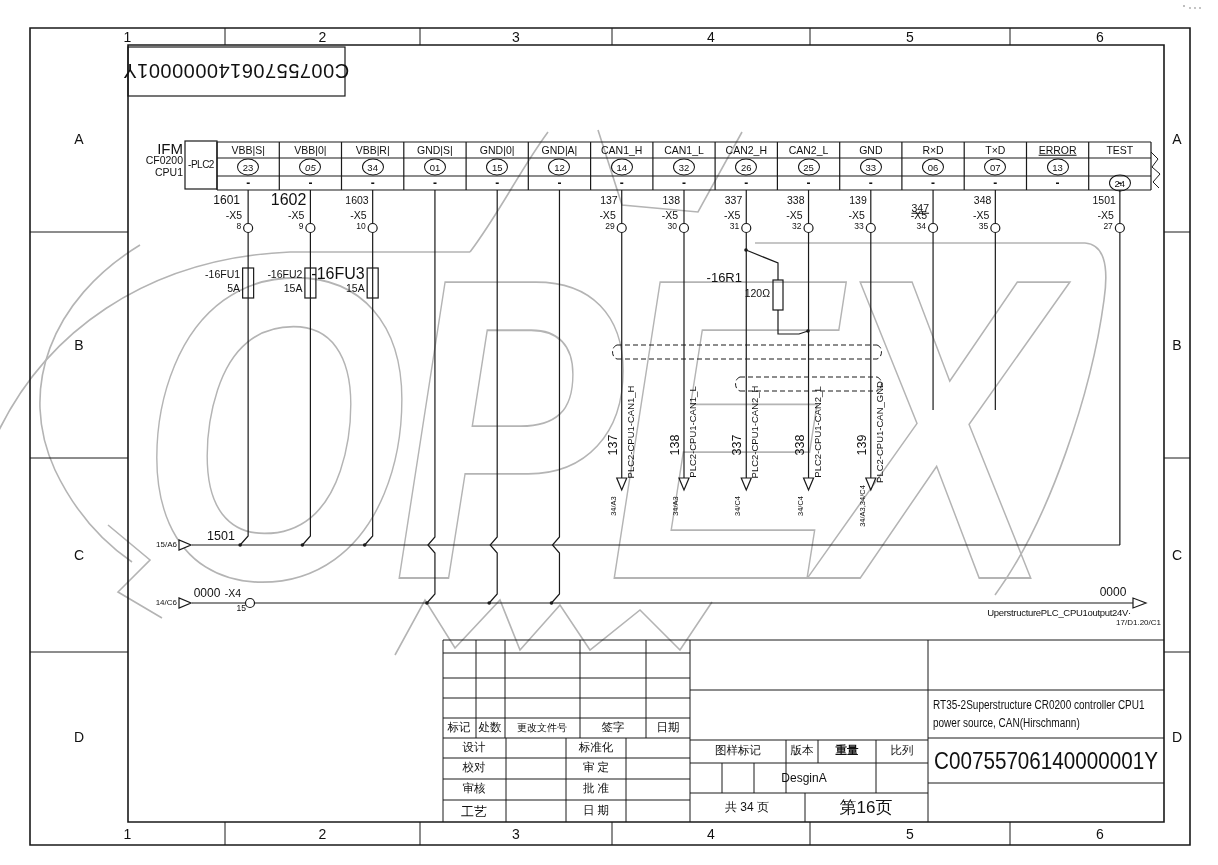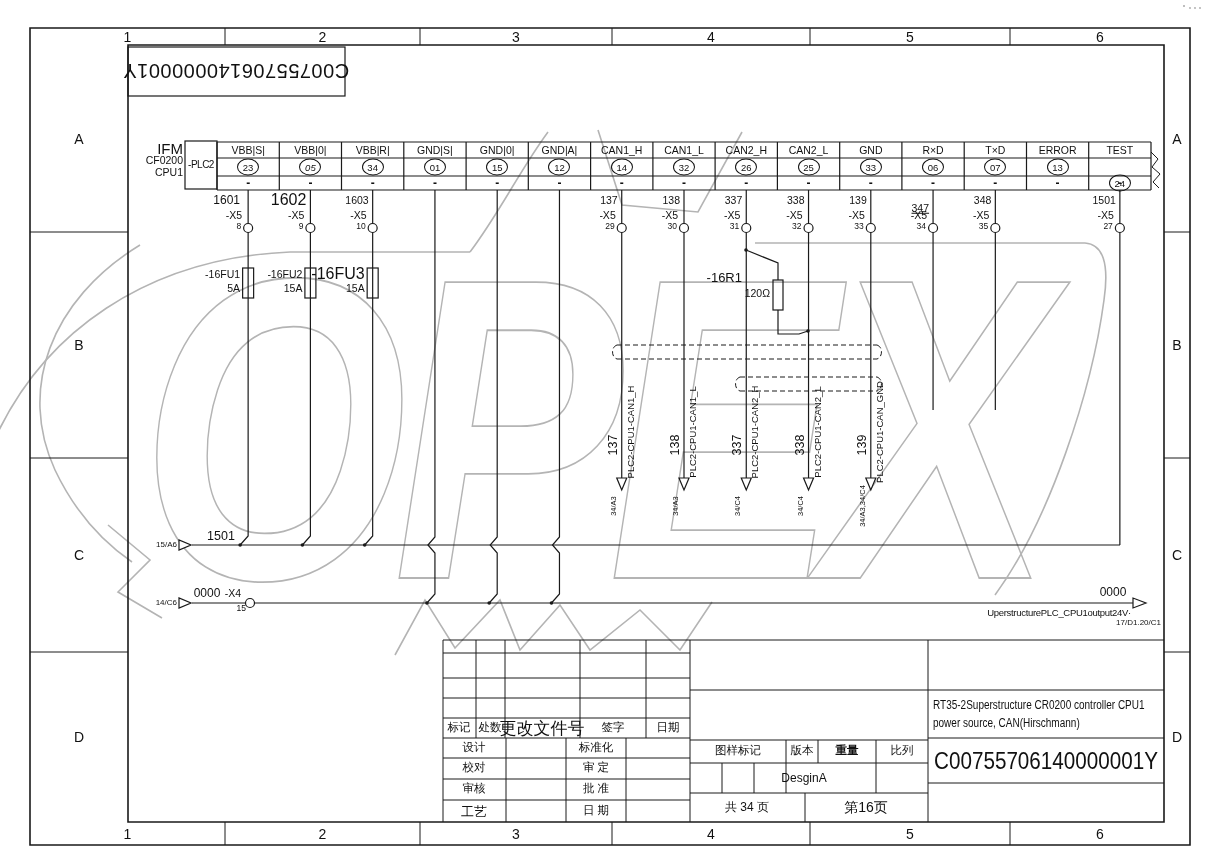--- a/index.html
+++ b/index.html
@@ -144,40 +144,40 @@
   <div id="labels">
 
     <div class="lab rot180" style="left:236px;top:71px;font-size:20px;letter-spacing:.5px">C00755706140000001Y</div>
 
     <div class="lab sxl" style="left:933px;top:705px;font-size:12.5px">RT35-2Superstructure CR0200 controller CPU1</div>
     <div class="lab sxl" style="left:933px;top:723px;font-size:12.5px">power source, CAN(Hirschmann)</div>
     <div class="lab sx" style="left:1046px;top:761px;font-size:24px">C00755706140000001Y</div>
 
     <div class="lab" style="left:459px;top:728px;font-size:11.5px">标记</div>
     <div class="lab" style="left:490px;top:728px;font-size:11.5px">处数</div>
-    <div class="lab" style="left:542px;top:728px;font-size:17px">更改文件号</div>
+    <div class="lab" style="left:542px;top:728px;font-size:10px">更改文件号</div>
     <div class="lab" style="left:613px;top:728px;font-size:11.5px">签字</div>
     <div class="lab" style="left:668px;top:728px;font-size:11.5px">日期</div>
 
     <div class="lab" style="left:474px;top:748px;font-size:11.5px">设计</div>
     <div class="lab" style="left:596px;top:748px;font-size:11.5px">标准化</div>
     <div class="lab" style="left:474px;top:768px;font-size:11.5px">校对</div>
     <div class="lab" style="left:596px;top:768px;font-size:11.5px">审 定</div>
     <div class="lab" style="left:474px;top:789px;font-size:11.5px">审核</div>
     <div class="lab" style="left:596px;top:789px;font-size:11.5px">批 准</div>
     <div class="lab" style="left:474px;top:811px;font-size:13px">工艺</div>
     <div class="lab" style="left:596px;top:811px;font-size:11.5px">日 期</div>
 
     <div class="lab" style="left:738px;top:751px;font-size:11.5px">图样标记</div>
     <div class="lab" style="left:802px;top:751px;font-size:11.5px">版本</div>
     <div class="lab b" style="left:847px;top:751px;font-size:11.5px">重量</div>
     <div class="lab" style="left:902px;top:751px;font-size:11.5px">比列</div>
     <div class="lab" style="left:804px;top:778px;font-size:12px">DesginA</div>
     <div class="lab" style="left:747px;top:807px;font-size:12px">共 34 页</div>
-    <div class="lab" style="left:866px;top:807px;font-size:14px">第16页</div>
+    <div class="lab" style="left:866px;top:807px;font-size:17px">第16页</div>
 
     <div class="lab r" style="left:177px;top:545px;font-size:8px">15/A6</div>
     <div class="lab" style="left:221px;top:536px;font-size:12.5px">1501</div>
     <div class="lab r" style="left:177px;top:603px;font-size:8px">14/C6</div>
     <div class="lab" style="left:207px;top:593px;font-size:12px">0000</div>
     <div class="lab" style="left:233px;top:593px;font-size:10.5px">-X4</div>
     <div class="lab r" style="left:246px;top:608px;font-size:8.5px">15</div>
     <div class="lab" style="left:1113px;top:592px;font-size:12px">0000</div>
     <div class="lab r" style="left:1131px;top:613px;font-size:9.5px;letter-spacing:-0.3px">UperstructurePLC_CPU1output24V·</div>
     <div class="lab r" style="left:1161px;top:623px;font-size:8px">17/D1.20/C1</div>
@@ -292,21 +292,21 @@
       <div class="lab b" style="left: 933.067px; top: 183px; font-size: 12px;">-</div>
       <div class="lab r" style="left: 929.067px; top: 208px; font-size: 10.5px; text-decoration: underline;">347</div>
       <div class="lab r" style="left: 927.067px; top: 215px; font-size: 10.5px;">-X5</div>
       <div class="lab r" style="left: 926.067px; top: 226px; font-size: 8.5px;">34</div>
       <div class="lab" style="left: 995.334px; top: 150px; font-size: 10.5px;">T×D</div>
       <div class="pin-circle" style="left: 995.334px; top: 167px;">07</div>
       <div class="lab b" style="left: 995.334px; top: 183px; font-size: 12px;">-</div>
       <div class="lab r" style="left: 991.334px; top: 200px; font-size: 10.5px;">348</div>
       <div class="lab r" style="left: 989.334px; top: 215px; font-size: 10.5px;">-X5</div>
       <div class="lab r" style="left: 988.334px; top: 226px; font-size: 8.5px; text-align: right;">35</div>
-      <div class="lab" style="left: 1057.6px; top: 150px; font-size: 10.5px;">ERROR</div>
+      <div class="lab" style="left: 1057.6px; top: 150px; font-size: 10.5px; text-decoration: underline;">ERROR</div>
       <div class="pin-circle" style="left: 1057.6px; top: 167px;">13</div>
       <div class="lab b" style="left: 1057.6px; top: 183px; font-size: 12px;">-</div>
       <div class="lab" style="left: 1119.87px; top: 150px; font-size: 10.5px;">TEST</div>
       <div class="pin-circle" style="left: 1119.87px; top: 167px; margin-top: 16px;">24</div>
       <div class="lab b" style="left: 1119.87px; top: 183px; font-size: 12px;">-</div>
       <div class="lab r" style="left: 1115.87px; top: 200px; font-size: 10.5px;">1501</div>
       <div class="lab r" style="left: 1113.87px; top: 215px; font-size: 10.5px;">-X5</div>
       <div class="lab r" style="left: 1112.87px; top: 226px; font-size: 8.5px;">27</div>
     </div>
 </div>

